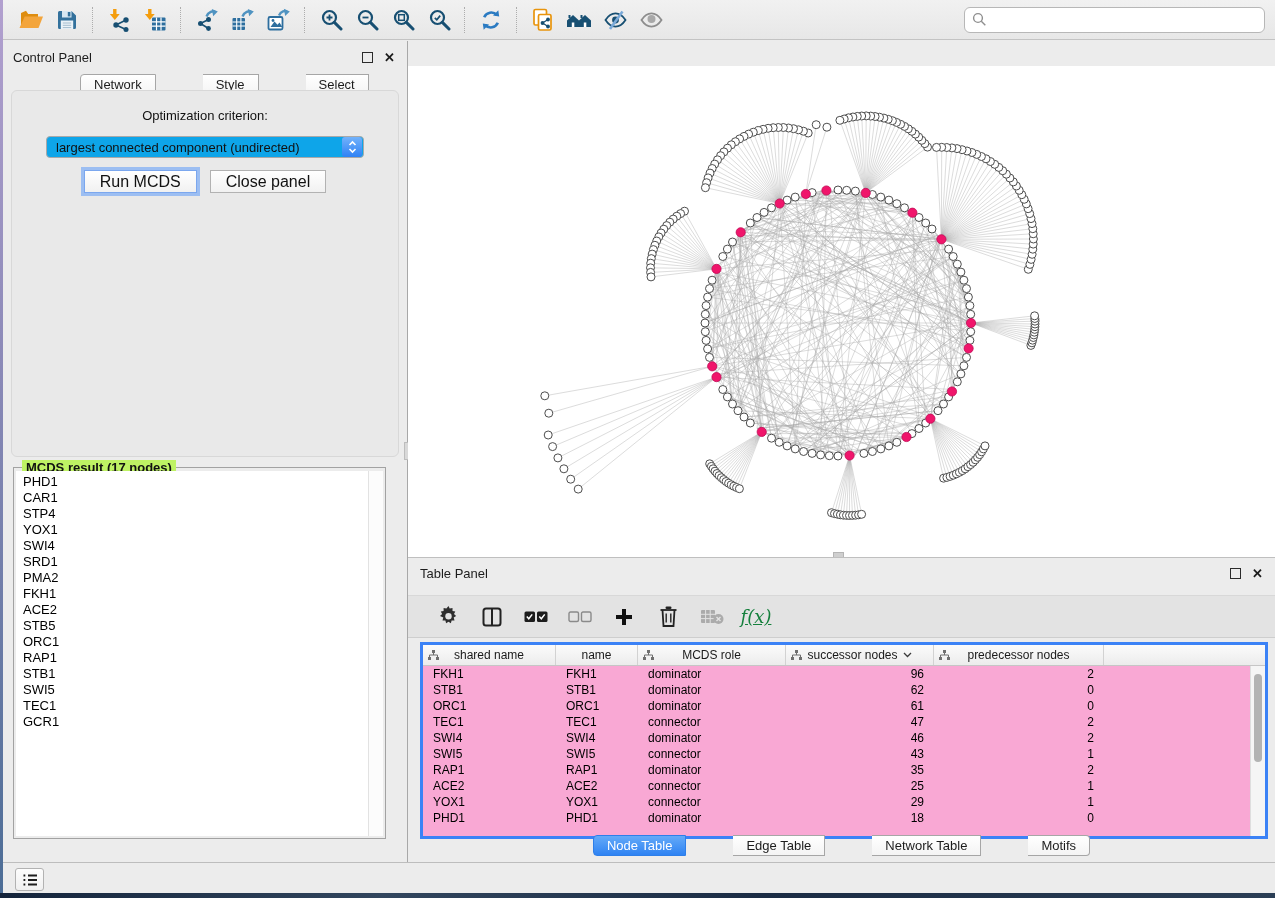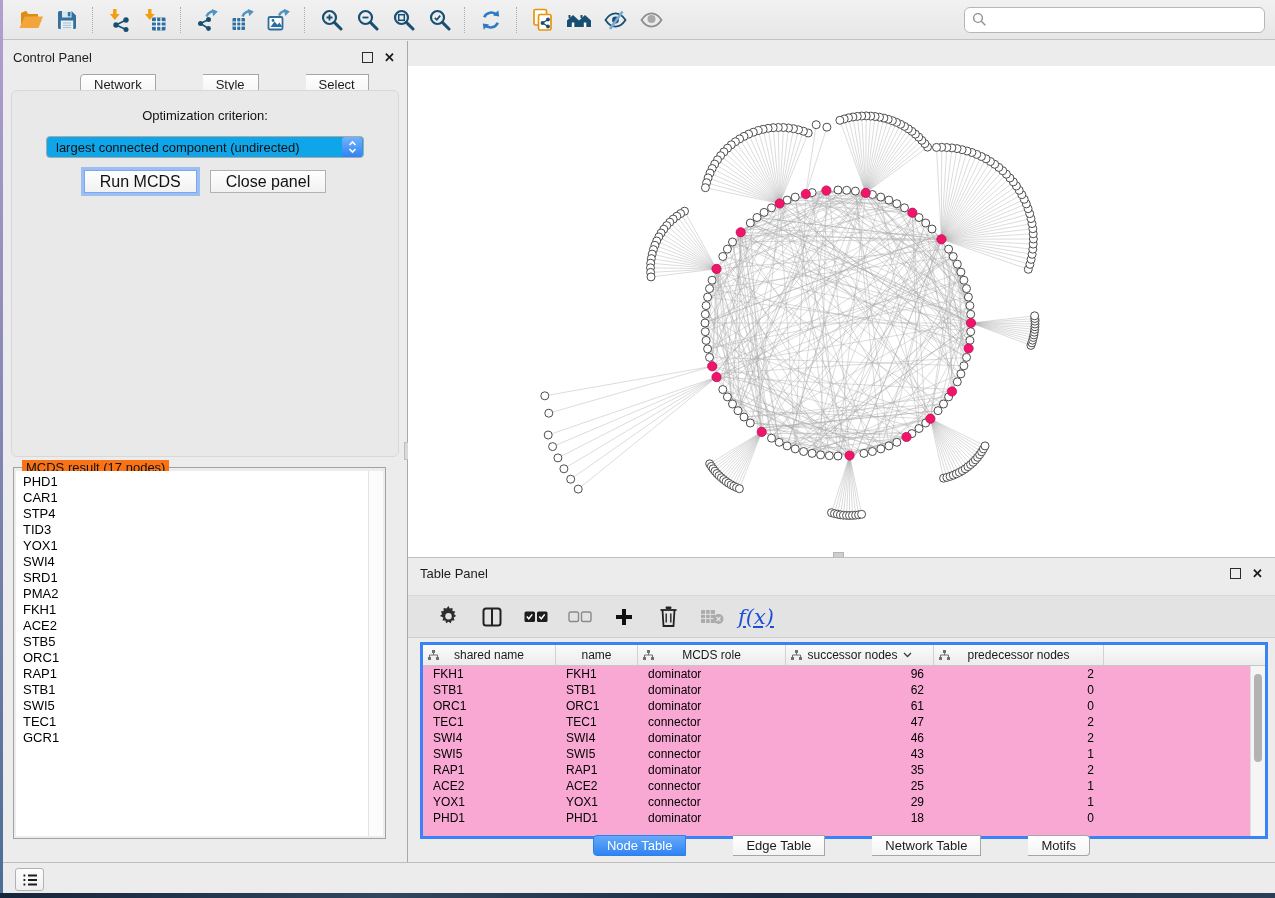--- a/index.html
+++ b/index.html
@@ -29,21 +29,21 @@
   .seg.active{background:linear-gradient(#64aaf8,#2f83f3);border-color:#2e7fe9;color:#fff;}
   .cp-body{position:absolute;left:8px;top:49px;width:386px;height:365px;background:#e9e9e9;border:1px solid #d8d8d8;border-radius:6px;}
   .opt-label{text-align:center;margin-top:17px;font-size:13px;color:#111;}
   .selectbox{margin:13px auto 0;width:318px;height:22px;border:1px solid #a9a9a9;border-radius:4px;background:#0ea5e9;display:flex;align-items:center;font-size:13px;color:#111;box-sizing:border-box;}
   .selectbox .val{padding-left:9px;flex:1;white-space:nowrap;overflow:hidden;}
   .stepper{width:20px;height:20px;background:linear-gradient(#72b2fb,#2f82f5);border-radius:3px;margin-right:1px;display:flex;align-items:center;justify-content:center;}
   .btn-row{display:flex;justify-content:center;gap:13px;margin-top:12px;}
   .btn{height:23px;padding:0 15px;background:linear-gradient(#ffffff,#f1f1f1);border:1px solid #b2b2b2;border-radius:0;font-size:16px;color:#111;font-family:"Liberation Sans",sans-serif;}
   .btn.focused{box-shadow:0 0 0 3px rgba(93,155,250,.55);border-color:#7ba7ee;}
   .groupbox{position:absolute;left:10px;top:426px;width:371px;height:370px;border:1px solid #a2a2a2;background:#ececec;}
-  .gb-label{position:absolute;top:-8px;left:8px;background:#f97316;padding:0 4px;font-size:13px;color:#111;}
+  .gb-label{position:absolute;top:-8px;left:8px;background:#bef264;padding:0 4px;font-size:13px;color:#111;font-weight:bold;}
   .gb-list{position:absolute;left:2px;top:3px;right:16px;bottom:2px;background:#fff;font-size:13px;color:#000;padding:3px 0 0 7px;line-height:16px;overflow:hidden;}
   .gb-scroll{position:absolute;top:3px;right:2px;width:14px;bottom:2px;background:#fcfcfc;border-left:1px solid #e2e2e2;}
 
   
   .vsplit{position:absolute;left:404px;top:41px;width:1px;height:821px;background:#a8a8a8;}
   .vsplit-handle{position:absolute;left:401px;top:442px;width:7px;height:16px;background:#d9d9d9;border:1px solid #bdbdbd;}
 
   
   .net-title{position:absolute;left:405px;top:41px;width:867px;height:25px;background:linear-gradient(#e3e3e3,#d2d2d2);border-bottom:1px solid #b9b9b9;display:flex;align-items:center;box-sizing:border-box;}
   .lights{position:absolute;left:10px;top:6px;display:flex;gap:8px;}
@@ -53,21 +53,21 @@
   .light.green{background:#34c84a;border:1px solid #2aa73d;box-sizing:border-box;}
   .net-title .ttl{flex:1;text-align:center;font-size:13px;color:#2a2a2a;}
   .net-canvas{position:absolute;left:405px;top:66px;width:867px;height:491px;background:#fff;overflow:hidden;}
   .hsplit-handle{position:absolute;left:830px;top:552px;width:9px;height:9px;background:#cfcfcf;border:1px solid #b5b5b5;}
 
   
   .tpanel{position:absolute;left:405px;top:557px;width:867px;height:305px;background:#ececec;border-top:1px solid #bfbfbf;box-sizing:border-box;}
   .tpanel .panel-head{padding:8px 12px 0 12px;}
   .ttoolbar{position:absolute;left:0;top:37px;width:867px;height:43px;background:#e3e3e3;border-top:1px solid #d8d8d8;border-bottom:1px solid #cecece;display:flex;align-items:center;padding-left:18px;gap:0;box-sizing:border-box;}
   .ttool{width:44px;height:40px;display:flex;align-items:center;justify-content:center;}
-  .fx{font-family:"DejaVu Serif",serif;font-style:italic;font-size:21px;color:#1d4ed8;text-decoration:underline;}
+  .fx{font-family:"DejaVu Serif",serif;font-style:italic;font-size:18px;color:#15803d;text-decoration:underline;}
   .tgrid{position:absolute;left:12px;top:84px;width:842px;height:191px;background:#f9a8d4;border:3px solid #3b82f6;box-sizing:content-box;}
   .thead{display:flex;height:20px;background:linear-gradient(#fbfbfb,#ececec);border-bottom:1px solid #c6c6c6;}
   .hcell{display:flex;align-items:center;justify-content:center;gap:5px;border-right:1px solid #d2d2d2;font-size:12px;color:#1a1a1a;box-sizing:border-box;position:relative;}
   .hcell .hicon{position:absolute;left:5px;top:5px;}
   .trow{display:flex;height:16px;align-items:center;}
   .tcell{font-size:12px;color:#000;box-sizing:border-box;padding-left:10px;white-space:nowrap;overflow:hidden;}
   .tcell.num{text-align:right;padding-right:10px;padding-left:0;}
   .c0{width:133px;flex:0 0 133px;}
   .c1{width:82px;flex:0 0 82px;}
   .c2{width:148px;flex:0 0 148px;}
@@ -271,21 +271,20 @@
           <button class="btn focused">Run MCDS</button>
           <button class="btn">Close panel</button>
         </div>
       </div>
       <div class="groupbox">
         <span class="gb-label">MCDS result (17 nodes)</span>
         <div class="gb-list" id="mcds-list">
             <div>PHD1</div>
             <div>CAR1</div>
             <div>STP4</div>
-            <div>TID3</div>
             <div>YOX1</div>
             <div>SWI4</div>
             <div>SRD1</div>
             <div>PMA2</div>
             <div>FKH1</div>
             <div>ACE2</div>
             <div>STB5</div>
             <div>ORC1</div>
             <div>RAP1</div>
             <div>STB1</div>

